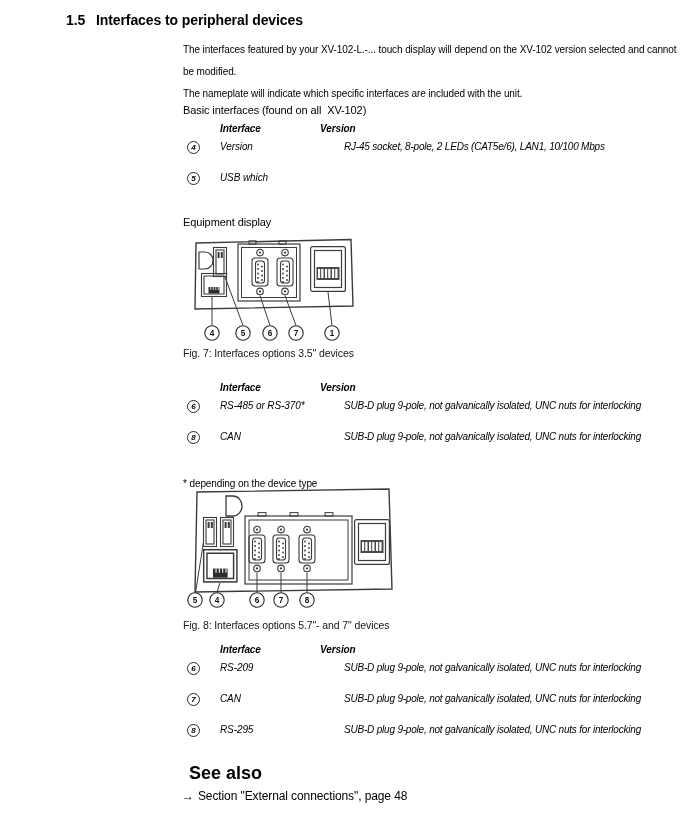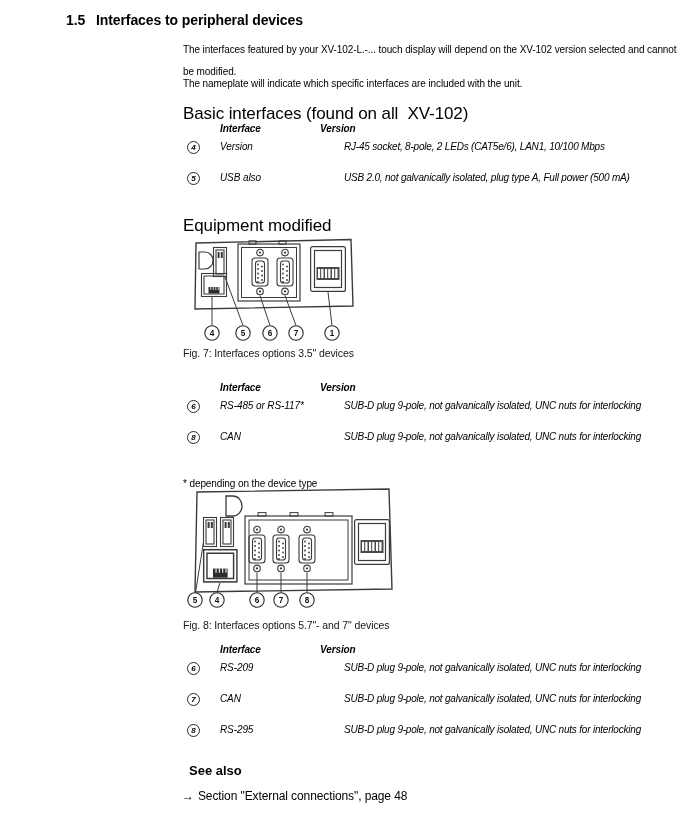--- a/index.html
+++ b/index.html
@@ -1,29 +1,29 @@
 <!DOCTYPE html>
 <html><head>
 <meta charset="utf-8">
 <style>
   html,body{margin:0;padding:0;background:#fff;}
   body{width:683px;height:819px;position:relative;font-family:"Liberation Sans",sans-serif;color:#000;overflow:hidden;}
   .abs{position:absolute;}
   .heading{top:12px;left:18px;font-size:14px;font-weight:bold;letter-spacing:-0.1px;white-space:nowrap;margin-left:48px;}
   .hnum{display:inline-block;width:30px;}
   .para{left:183px;width:501px;margin:0;font-size:10px;line-height:21.5px;letter-spacing:-0.1px;}
-  .sublabel{left:183px;font-size:17px;letter-spacing:-0.1px;white-space:pre-wrap;}
+  .sublabel{left:183px;font-size:11px;letter-spacing:-0.1px;white-space:pre-wrap;}
   .tbl{left:183px;width:499px;}
   .trow{display:grid;grid-template-columns:37px 100px 1fr;align-items:start;margin-bottom:17px;font-size:10px;letter-spacing:-0.1px;line-height:13px;font-style:italic;}
   .thead{font-weight:bold;margin-bottom:5px;}
   .tver{letter-spacing:-0.2px;padding-left:24px;}
   .circnum{width:13px;height:13px;border:1px solid #2a2a2a;border-radius:50%;display:inline-flex;align-items:center;justify-content:center;font-size:8px;font-weight:bold;margin-left:4px;box-sizing:border-box;margin-top:-1px;}
   .caption{left:183px;font-size:10.5px;letter-spacing:-0.1px;color:#161616;}
   .footnote{left:183px;font-size:10px;letter-spacing:-0.1px;}
-  .seealso{left:189px;font-size:13px;font-weight:bold;}
+  .seealso{left:189px;font-size:18px;font-weight:bold;}
   .ref{left:182px;font-size:12px;letter-spacing:-0.1px;}
   .ref .arrow{margin-right:4px;}
   svg.fig{position:absolute;}
 </style>
 </head>
 <body>
 
 <svg width="0" height="0" style="position:absolute" aria-hidden="true">
   <defs>
     <g id="db9" stroke="#3b3b3b" fill="none" stroke-width="1.1">
@@ -67,43 +67,42 @@
       <path d="M10.7,23 v9 M17.7,23 v9 M24.7,23 v9" stroke="#3b3b3b" stroke-width="1"></path>
     </g>
   </defs>
 </svg>
 
 <div class="abs heading">
   <span class="hnum">1.5</span><span>Interfaces to peripheral devices</span>
 </div>
 
 <p class="abs para" style="top:39px">The interfaces featured by your XV-102-L.-... touch display will depend on the XV-102 version selected and cannot be modified.</p>
-<p class="abs para" style="top:73px">The nameplate will indicate which specific interfaces are included with the unit.</p>
+<p class="abs para" style="top:83px">The nameplate will indicate which specific interfaces are included with the unit.</p>
 
 <div class="abs sublabel" style="top:104px">Basic interfaces (found on all  XV-102)</div>
 
 <div class="abs tbl" style="top:122px">
   <div class="trow thead">
     <span></span>
     <span>Interface</span>
     <span>Version</span>
   </div>
   <div class="trow">
     <span><span class="circnum">4</span></span>
     <span>Version</span>
     <span class="tver">RJ-45 socket, 8-pole, 2 LEDs (CAT5e/6), LAN1, 10/100 Mbps</span>
   </div>
   <div class="trow">
     <span><span class="circnum">5</span></span>
-    <span>USB also</span>
-    <span class="tver">USB 2.0, not galvanically isolated, plug type A, Full power (500 mA)</span>
-  </div>
-</div>
-
-<div class="abs sublabel" style="top:216px">Equipment modified</div>
+    <span>USB which</span>
+  </div>
+</div>
+
+<div class="abs sublabel" style="top:216px">Equipment display</div>
 
 <svg class="fig" style="left:192px;top:236px" width="165" height="108" viewBox="0 0 165 108">
   <path d="M4,7 L159,3.5 L161,70 L3,73 Z" fill="#fff" stroke="#3b3b3b" stroke-width="1.4"></path>
   <path d="M7,16 h6 a8,8.5 0 0 1 0,17 h-6 z" fill="none" stroke="#3b3b3b" stroke-width="1.2"></path>
   <use href="#usbv" x="21" y="11"></use>
   <use href="#rj45" x="9" y="37"></use>
   <g fill="none" stroke="#3b3b3b">
     <rect x="46" y="8" width="62" height="57" stroke-width="1.2"></rect>
     <rect x="49.5" y="11.5" width="55" height="50" stroke-width="1"></rect>
     <rect x="57" y="4.8" width="7" height="3.4" stroke-width="1"></rect>
@@ -131,21 +130,21 @@
 <div class="abs caption" style="top:347px">Fig. 7: Interfaces options 3.5" devices</div>
 
 <div class="abs tbl" style="top:381px">
   <div class="trow thead">
     <span></span>
     <span>Interface</span>
     <span>Version</span>
   </div>
   <div class="trow">
     <span><span class="circnum">6</span></span>
-    <span>RS-485 or RS-117*</span>
+    <span>RS-485 or RS-370*</span>
     <span class="tver">SUB-D plug 9-pole, not galvanically isolated, UNC nuts for interlocking</span>
   </div>
   <div class="trow">
     <span><span class="circnum">8</span></span>
     <span>CAN</span>
     <span class="tver">SUB-D plug 9-pole, not galvanically isolated, UNC nuts for interlocking</span>
   </div>
 </div>
 
 <div class="abs footnote" style="top:478px">* depending on the device type</div>

